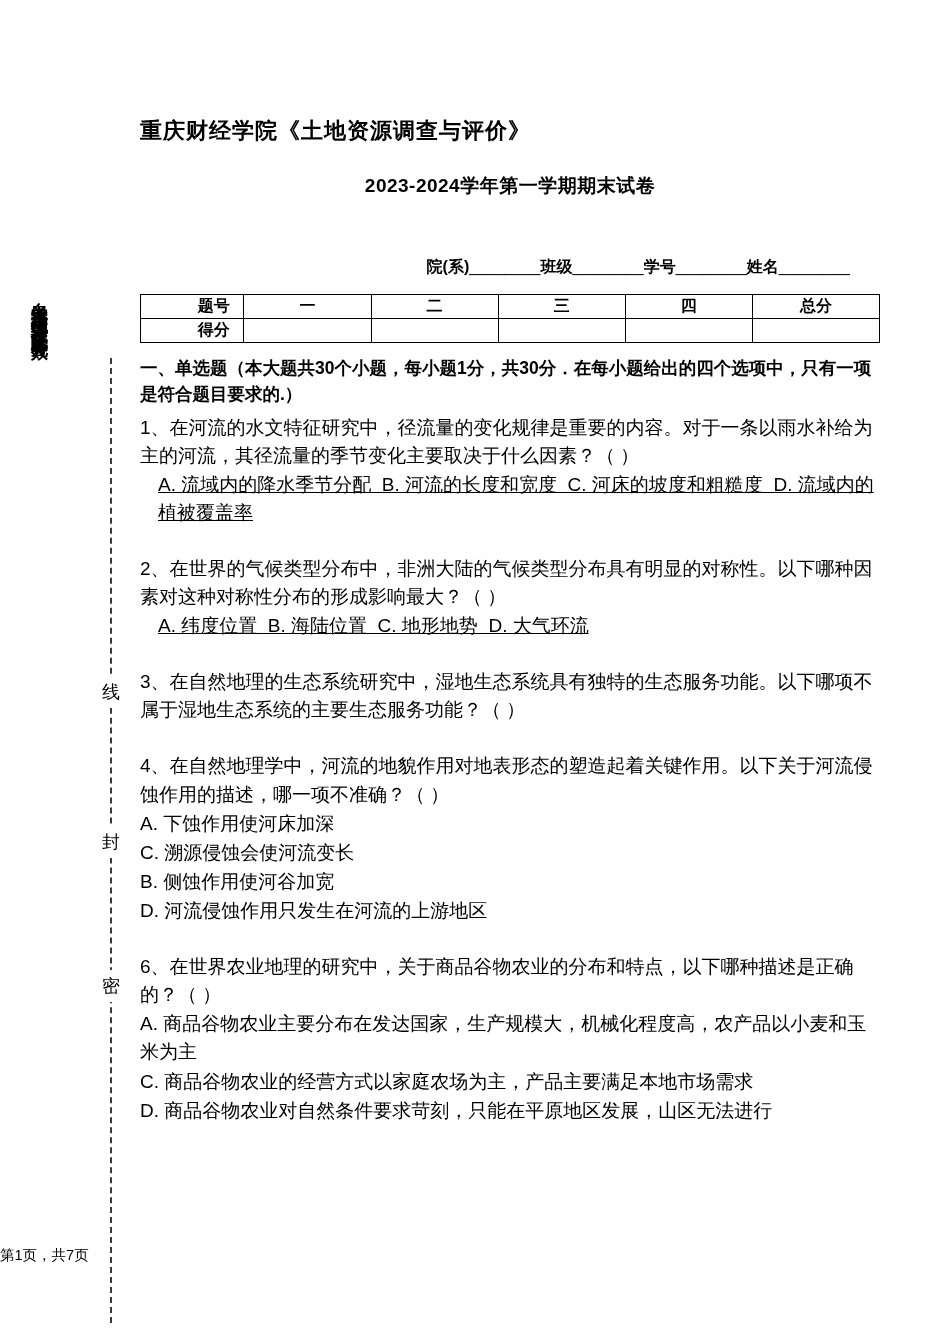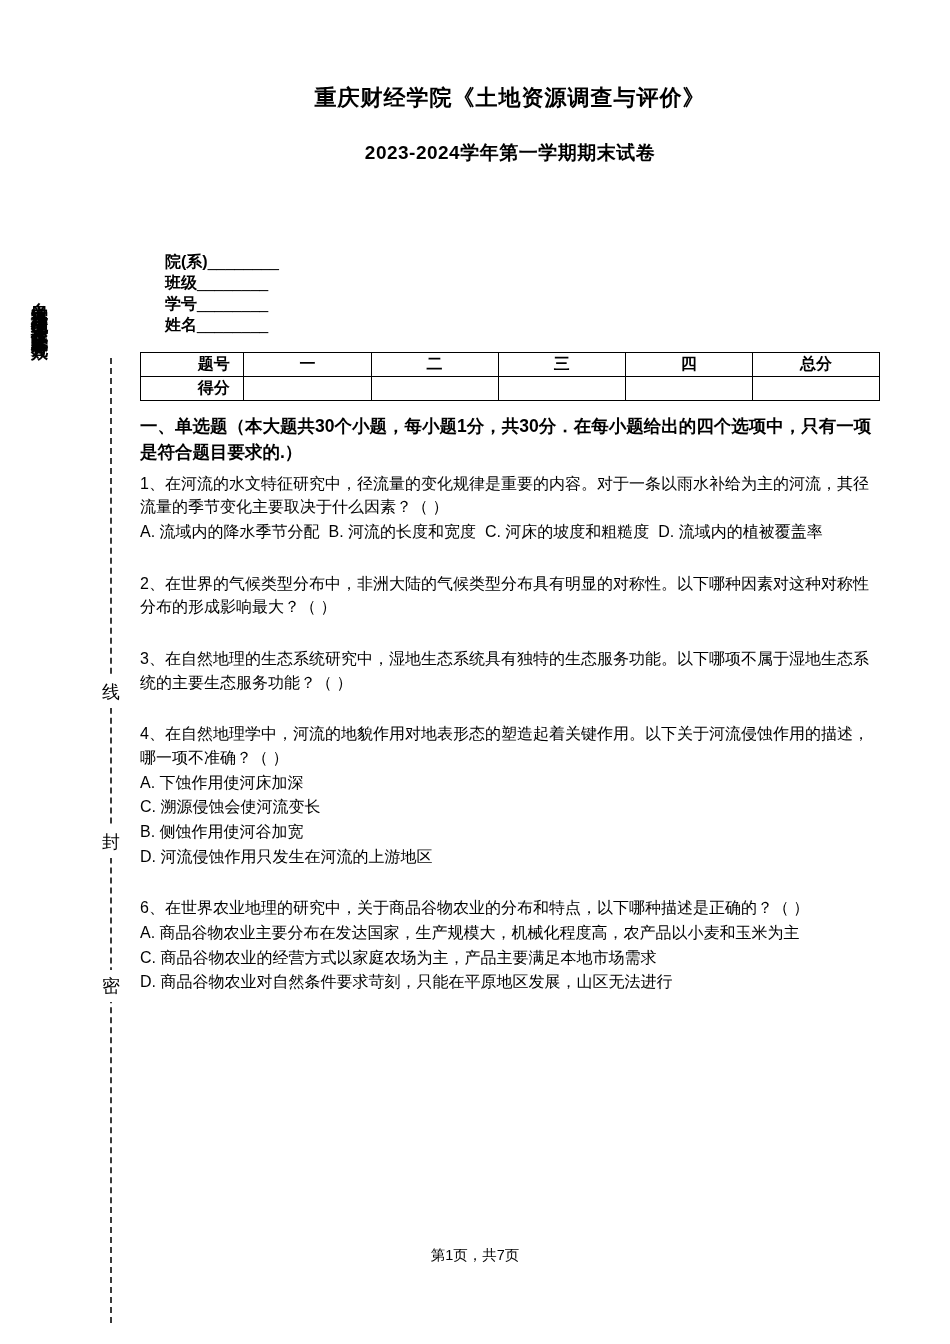--- a/index.html
+++ b/index.html
@@ -50,42 +50,40 @@
 
   
   .content {
     position: absolute;
     left: 140px;
     top: 0;
     width: 740px;
   }
   .title {
     margin: 0;
-    padding-top: 83px;
-    text-align: center;
+    padding-top: 116px;
     font-size: 22px;
     font-weight: bold;
     letter-spacing: 1px;
   }
   .subtitle {
     margin: 27px 0 0 0;
     text-align: center;
     font-size: 19px;
     font-weight: bold;
     letter-spacing: 0.5px;
   }
 
   .form-row {
-    margin-top: 86px;
+    margin-top: 58px;
     padding: 0 30px 0 25px;
     display: flex;
     justify-content: flex-end;
     font-size: 16px;
     font-weight: 600;
-    flex-direction: column;
   }
   .form-field { white-space: nowrap; }
   .form-field .blank { font-weight: 400; letter-spacing: 0; }
 
   .score-table {
     margin-top: 16px;
     width: 100%;
     border-collapse: collapse;
     table-layout: fixed;
     font-size: 16px;
@@ -99,32 +97,32 @@
   }
   .score-table td.label-col { width: 14%; padding-left: 44px; }
 
   .section-heading {
     margin: 12px 0 0 0;
     font-size: 17.5px;
     font-weight: bold;
     line-height: 1.5;
   }
 
-  .question { margin-top: 28px; font-size: 16px; line-height: 1.48; }
+  .question { margin-top: 28px; font-size: 19px; line-height: 1.48; }
   .question.first { margin-top: 6px; }
   .stem  { margin: 0; }
-  .opts  { margin: 1px 0 0 0; white-space: pre-wrap; }
+  .opts  { margin: 1px 0 0 18px; white-space: pre-wrap; text-decoration: underline; }
   .opt-line { margin: 1px 0 0 0; }
 
   .footer {
     position: absolute;
     left: 0;
     top: 1246px;
     width: 100%;
-    text-align: center;
+    text-align: left;
     font-size: 14.5px;
   }
 </style>
 </head>
 <body>
 
 <div class="page">
 
   <div class="side-notice">自觉遵守考场纪律如考试作弊此答卷无效</div>
   <div class="seal-line"></div>
@@ -175,20 +173,21 @@
 
     <p class="section-heading">一、单选题（本大题共30个小题，每小题1分，共30分．在每小题给出的四个选项中，只有一项是符合题目要求的.）</p>
 
     <div class="question first">
       <p class="stem">1、在河流的水文特征研究中，径流量的变化规律是重要的内容。对于一条以雨水补给为主的河流，其径流量的季节变化主要取决于什么因素？（  ）</p>
       <p class="opts">A. 流域内的降水季节分配  B. 河流的长度和宽度  C. 河床的坡度和粗糙度  D. 流域内的植被覆盖率</p>
     </div>
 
     <div class="question">
       <p class="stem">2、在世界的气候类型分布中，非洲大陆的气候类型分布具有明显的对称性。以下哪种因素对这种对称性分布的形成影响最大？（  ）</p>
+      <p class="opts">A. 纬度位置  B. 海陆位置  C. 地形地势  D. 大气环流</p>
     </div>
 
     <div class="question">
       <p class="stem">3、在自然地理的生态系统研究中，湿地生态系统具有独特的生态服务功能。以下哪项不属于湿地生态系统的主要生态服务功能？（  ）</p>
     </div>
 
     <div class="question">
       <p class="stem">4、在自然地理学中，河流的地貌作用对地表形态的塑造起着关键作用。以下关于河流侵蚀作用的描述，哪一项不准确？（  ）</p>
       <p class="opt-line">A. 下蚀作用使河床加深</p>
       <p class="opt-line">C. 溯源侵蚀会使河流变长</p>

